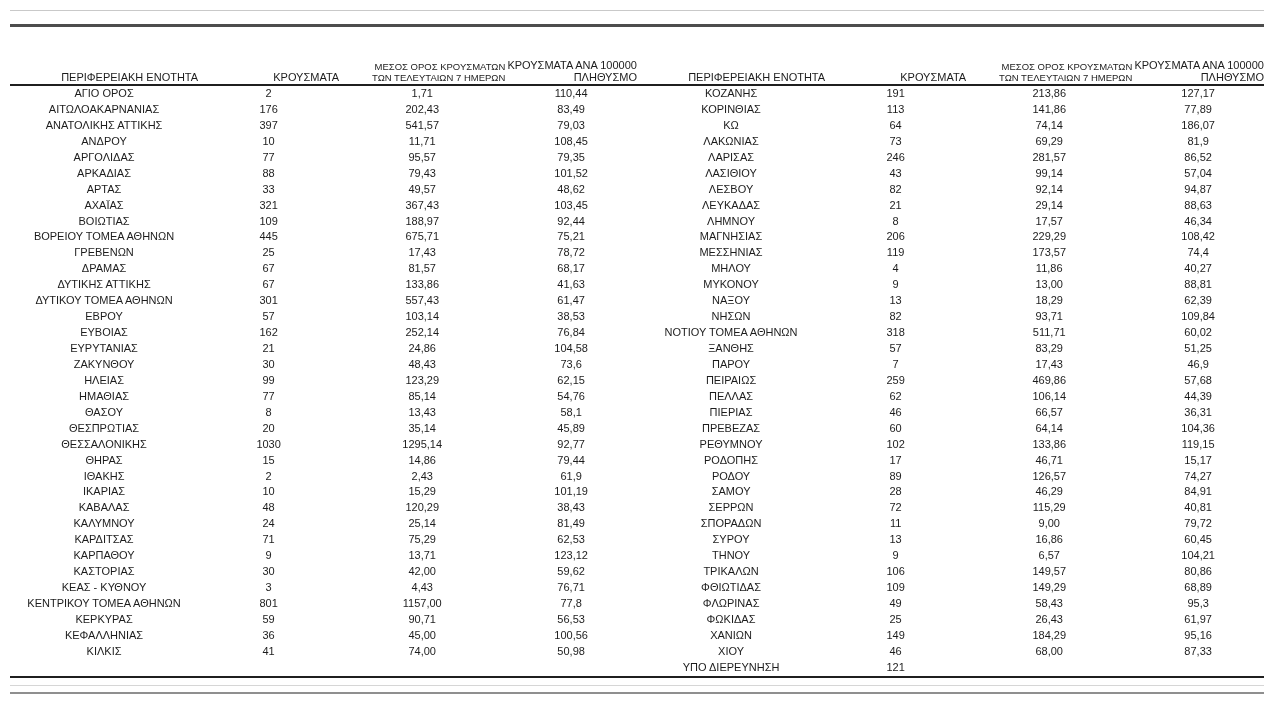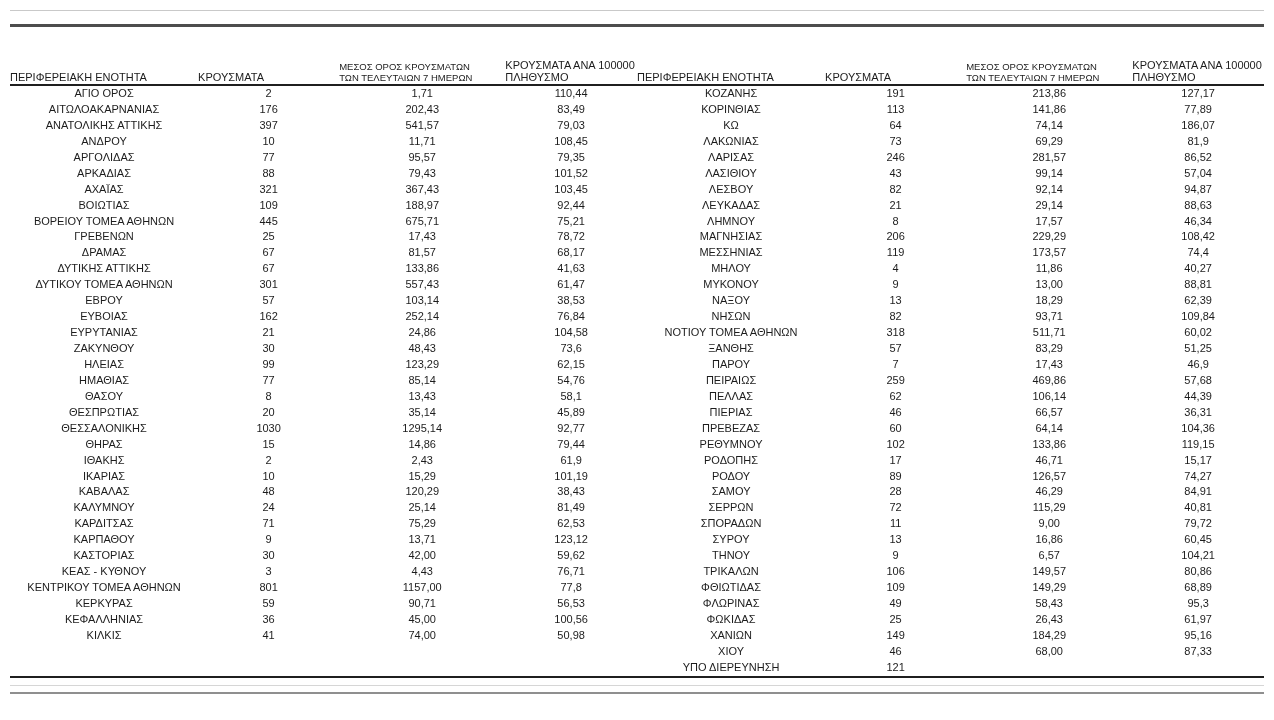--- a/index.html
+++ b/index.html
@@ -21,21 +21,21 @@
   .tables { margin: 27px 10px 0 10px; }
 
   .headrow { display: flex; height: 30px; }
   .half-head {
     width: 50%;
     display: grid;
     grid-template-columns: 30% 22.5% 26.5% 21%;
     align-items: end;
     padding-bottom: 1px;
   }
-  .hcell { text-align: left; font-size: 11px; line-height: 12px; white-space: nowrap; }
+  .hcell { text-align: right; font-size: 11px; line-height: 12px; white-space: nowrap; }
   .hcell.small { font-size: 9.5px; line-height: 11px; }
 
   .hrule-head   { height: 2px; background: #1f1f1f; }
   .hrule-bottom { height: 2px; background: #1f1f1f; }
 
   .bodyrow { display: flex; justify-content: center; }
   .tbody { width: 50%; }
   .trow {
     display: grid;
     grid-template-columns: 30% 22.5% 26.5% 21%;
@@ -120,20 +120,26 @@
             <div class="cell">95,57</div>
             <div class="cell">79,35</div>
           </div>
           <div class="trow">
             <div class="cell">ΑΡΚΑΔΙΑΣ</div>
             <div class="cell">88</div>
             <div class="cell">79,43</div>
             <div class="cell">101,52</div>
           </div>
           <div class="trow">
+            <div class="cell">ΑΡΤΑΣ</div>
+            <div class="cell">33</div>
+            <div class="cell">49,57</div>
+            <div class="cell">48,62</div>
+          </div>
+          <div class="trow">
             <div class="cell">ΑΧΑΪΑΣ</div>
             <div class="cell">321</div>
             <div class="cell">367,43</div>
             <div class="cell">103,45</div>
           </div>
           <div class="trow">
             <div class="cell">ΒΟΙΩΤΙΑΣ</div>
             <div class="cell">109</div>
             <div class="cell">188,97</div>
             <div class="cell">92,44</div>

